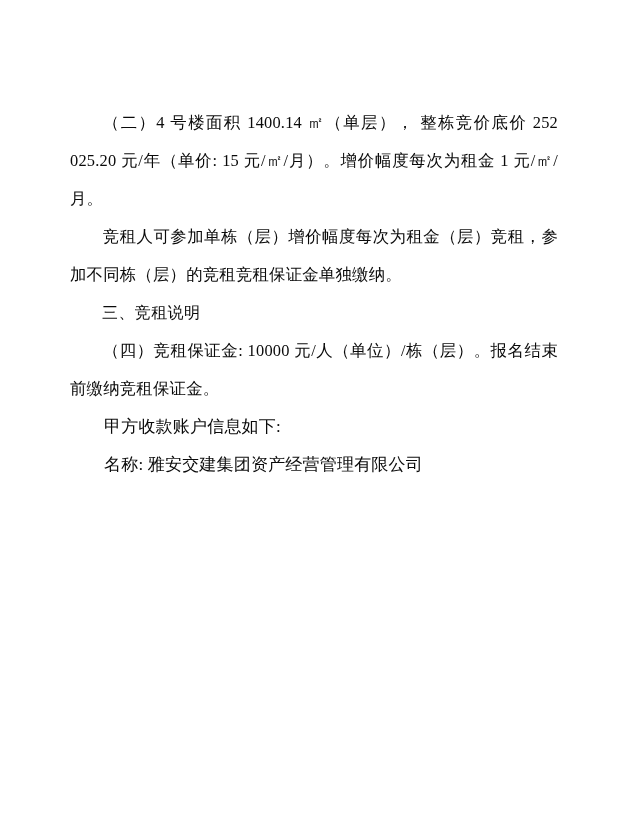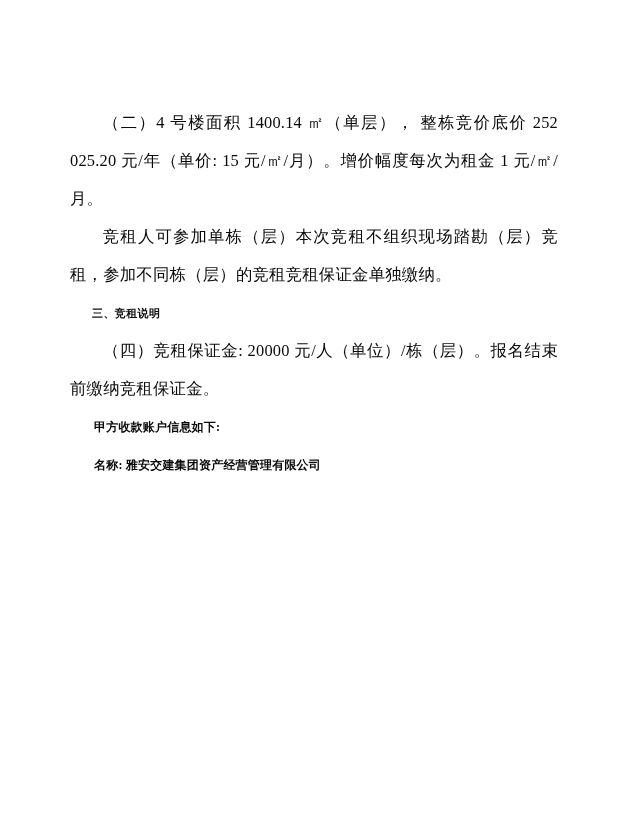--- a/index.html
+++ b/index.html
@@ -27,50 +27,49 @@
     text-align: justify;
     text-justify: inter-ideograph;
     margin: 0 0 0 0;
     letter-spacing: 0.2px;
     white-space: pre-wrap;
   }
   .indent {
     text-indent: 2em;
   }
   .heading {
-    font-size: 11px;
+    font-size: 16px;
     line-height: 38px;
-    font-weight: bold;
+    font-weight: normal;
     text-indent: 2em;
     margin: 0;
     letter-spacing: 0.4px;
   }
   .acct-line {
-    font-size: 12px;
+    font-size: 17px;
     line-height: 38px;
     text-indent: 2em;
     margin: 0;
     letter-spacing: 0.2px;
-    font-weight: bold;
   }
 </style>
 </head>
 <body>
 
 <div class="page">
 
   <p class="para indent">（二）4 号楼面积 1400.14 ㎡（单层）， 整栋竞价底价 252 025.20 元/年（单价: 15 元/㎡/月）。增价幅度每次为租金 1 元/㎡/月。</p>
 
 
-  <p class="para indent">竞租人可参加单栋（层）本次竞租不组织现场踏勘（层）竞租，参加不同栋（层）的竞租竞租保证金单独缴纳。</p>
+  <p class="para indent">竞租人可参加单栋（层）增价幅度每次为租金（层）竞租，参加不同栋（层）的竞租竞租保证金单独缴纳。</p>
 
   <p class="heading">三、竞租说明</p>
 
 
 
 
-  <p class="para indent">（四）竞租保证金: 20000 元/人（单位）/栋（层）。报名结束前缴纳竞租保证金。</p>
+  <p class="para indent">（四）竞租保证金: 10000 元/人（单位）/栋（层）。报名结束前缴纳竞租保证金。</p>
 
   <p class="acct-line">甲方收款账户信息如下:</p>
 
   <p class="acct-line">名称: 雅安交建集团资产经营管理有限公司</p>
 
 </div>
 
 </body></html>

